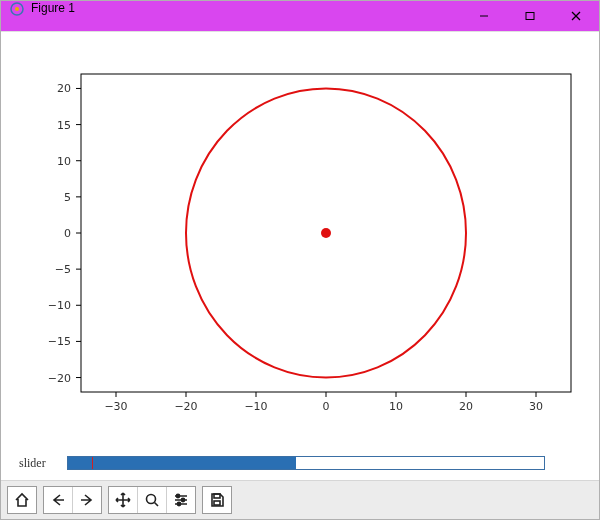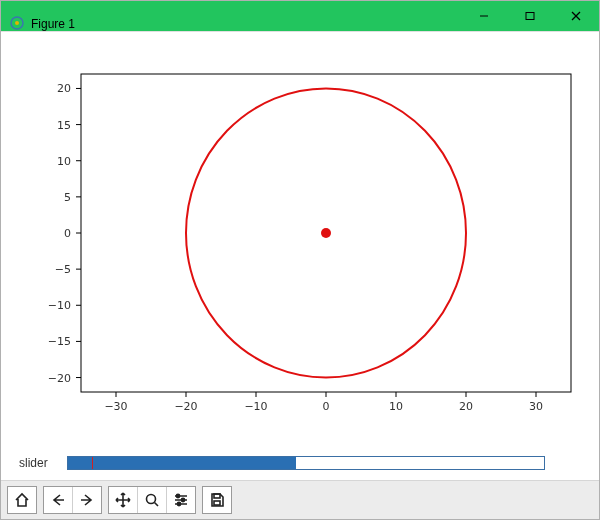--- a/index.html
+++ b/index.html
@@ -1,29 +1,29 @@
 <!DOCTYPE html>
 <html><head>
 <meta charset="utf-8">
 <style>
   html,body{margin:0;padding:0;font-family:"Segoe UI",Tahoma,sans-serif;font-size:12px;color:#000;background:#fff;}
   .window{width:600px;height:520px;border:1px solid #b0b0b0;box-sizing:border-box;display:flex;flex-direction:column;background:#fff;}
   
-  .titlebar{height:30px;display:flex;align-items:flex-end;background:#22c55e;border-bottom:1px solid #e0e0e0;}
+  .titlebar{height:30px;display:flex;align-items:flex-start;background:#d946ef;border-bottom:1px solid #e0e0e0;}
   .titlebar .app-icon{width:16px;height:16px;margin:0 6px 0 8px;}
   .titlebar .title{flex:0 0 auto;font-size:12px;}
   .titlebar .spacer{flex:1 1 auto;}
   .winbtn{width:46px;height:30px;display:flex;align-items:center;justify-content:center;color:#000;}
   .winbtn svg{width:10px;height:10px;}
   
   .figure{flex:1 1 auto;position:relative;}
   .figure svg{position:absolute;inset:0;}
   .tick-label{font-size:11px;fill:#333;font-family:"DejaVu Sans","Segoe UI",sans-serif;}
   
-  .slider-row{height:34px;display:flex;align-items:center;padding:0 18px 0 18px;gap:8px;}
+  .slider-row{height:34px;display:flex;align-items:center;padding:0 18px 0 18px;gap:8px;font-family:Liberation Serif, serif;}
   .slider-label{width:40px;font-size:12px;color:#333;}
   .slider-track{flex:1 1 auto;height:14px;border:1px solid #3a6fa5;position:relative;background:#fff;box-sizing:border-box;}
   .slider-fill{position:absolute;left:0;top:0;bottom:0;background:#2a6fb3;}
   .slider-init{position:absolute;top:0;bottom:0;width:1px;background:#d02020;}
   .slider-value{width:28px;text-align:left;font-size:12px;color:#222;margin-top:45px;}
   
   .toolbar{height:38px;background:#ececec;border-top:1px solid #d6d6d6;display:flex;align-items:center;padding:0 6px;gap:0;}
   .tb-group{display:flex;border:1px solid #9a9a9a;background:#fff;margin-right:6px;}
   .tb-btn{width:28px;height:26px;display:flex;align-items:center;justify-content:center;border-right:1px solid #cfcfcf;}
   .tb-btn:last-child{border-right:none;}

